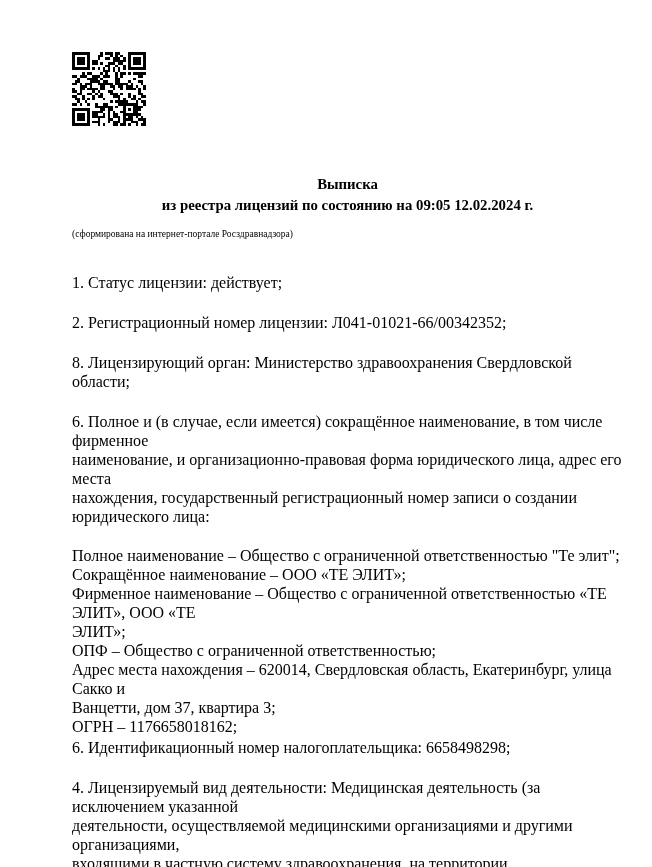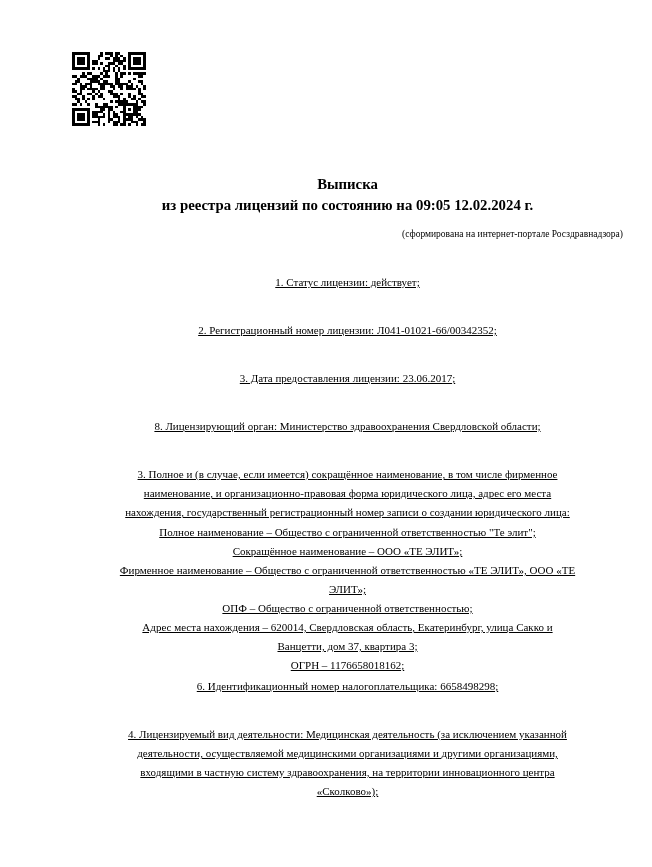--- a/index.html
+++ b/index.html
@@ -34,32 +34,30 @@
     margin-top: 174px;
     font-size: 14.8px;
     font-weight: 700;
     line-height: 21px;
     text-align: center;
   }
   .subtitle {
     margin-top: 12px;
     font-size: 9.5px;
     line-height: 12px;
-    text-align: right;
   }
   .para {
-    font-size: 11px;
+    font-size: 16px;
     line-height: 19px;
     white-space: pre-line;
-    text-align: center;
-    text-decoration: underline;
+    text-align: left;
   }
   .m-first { margin-top: 33px; }
-  .m-std   { margin-top: 29px; }
-  .m-tight6 { margin-top: 1px; }
+  .m-std   { margin-top: 21px; }
+  .m-tight6 { margin-top: 20px; }
   .m-tight9 { margin-top: 2px; }
 </style>
 </head>
 <body>
 
 <div class="page">
 
   <div class="qr">
       <svg viewBox="0 0 29 29" shape-rendering="crispEdges" fill="#000">
         <rect x="0" y="0" width="1" height="1"></rect>
@@ -485,25 +483,24 @@
       <div>Выписка</div>
       <div>из реестра лицензий по состоянию на 09:05 12.02.2024 г.</div>
     </div>
 
     <div class="subtitle">(сформирована на интернет-портале Росздравнадзора)</div>
 
     <div class="para m-first">1. Статус лицензии: действует;</div>
 
     <div class="para m-std">2. Регистрационный номер лицензии: Л041-01021-66/00342352;</div>
 
-    <div class="para m-std">3. Дата предоставления лицензии: 23.06.2017;</div>
 
     <div class="para m-std">8. Лицензирующий орган: Министерство здравоохранения Свердловской области;</div>
 
-    <div class="para m-std">3. Полное и (в случае, если имеется) сокращённое наименование, в том числе фирменное
+    <div class="para m-std">6. Полное и (в случае, если имеется) сокращённое наименование, в том числе фирменное
 наименование, и организационно-правовая форма юридического лица, адрес его места
 нахождения, государственный регистрационный номер записи о создании юридического лица:</div>
 
     <div class="para m-tight6">Полное наименование – Общество с ограниченной ответственностью "Те элит";
 Сокращённое наименование – ООО «ТЕ ЭЛИТ»;
 Фирменное наименование – Общество с ограниченной ответственностью «ТЕ ЭЛИТ», ООО «ТЕ
 ЭЛИТ»;
 ОПФ – Общество с ограниченной ответственностью;
 Адрес места нахождения – 620014, Свердловская область, Екатеринбург, улица Сакко и
 Ванцетти, дом 37, квартира 3;

